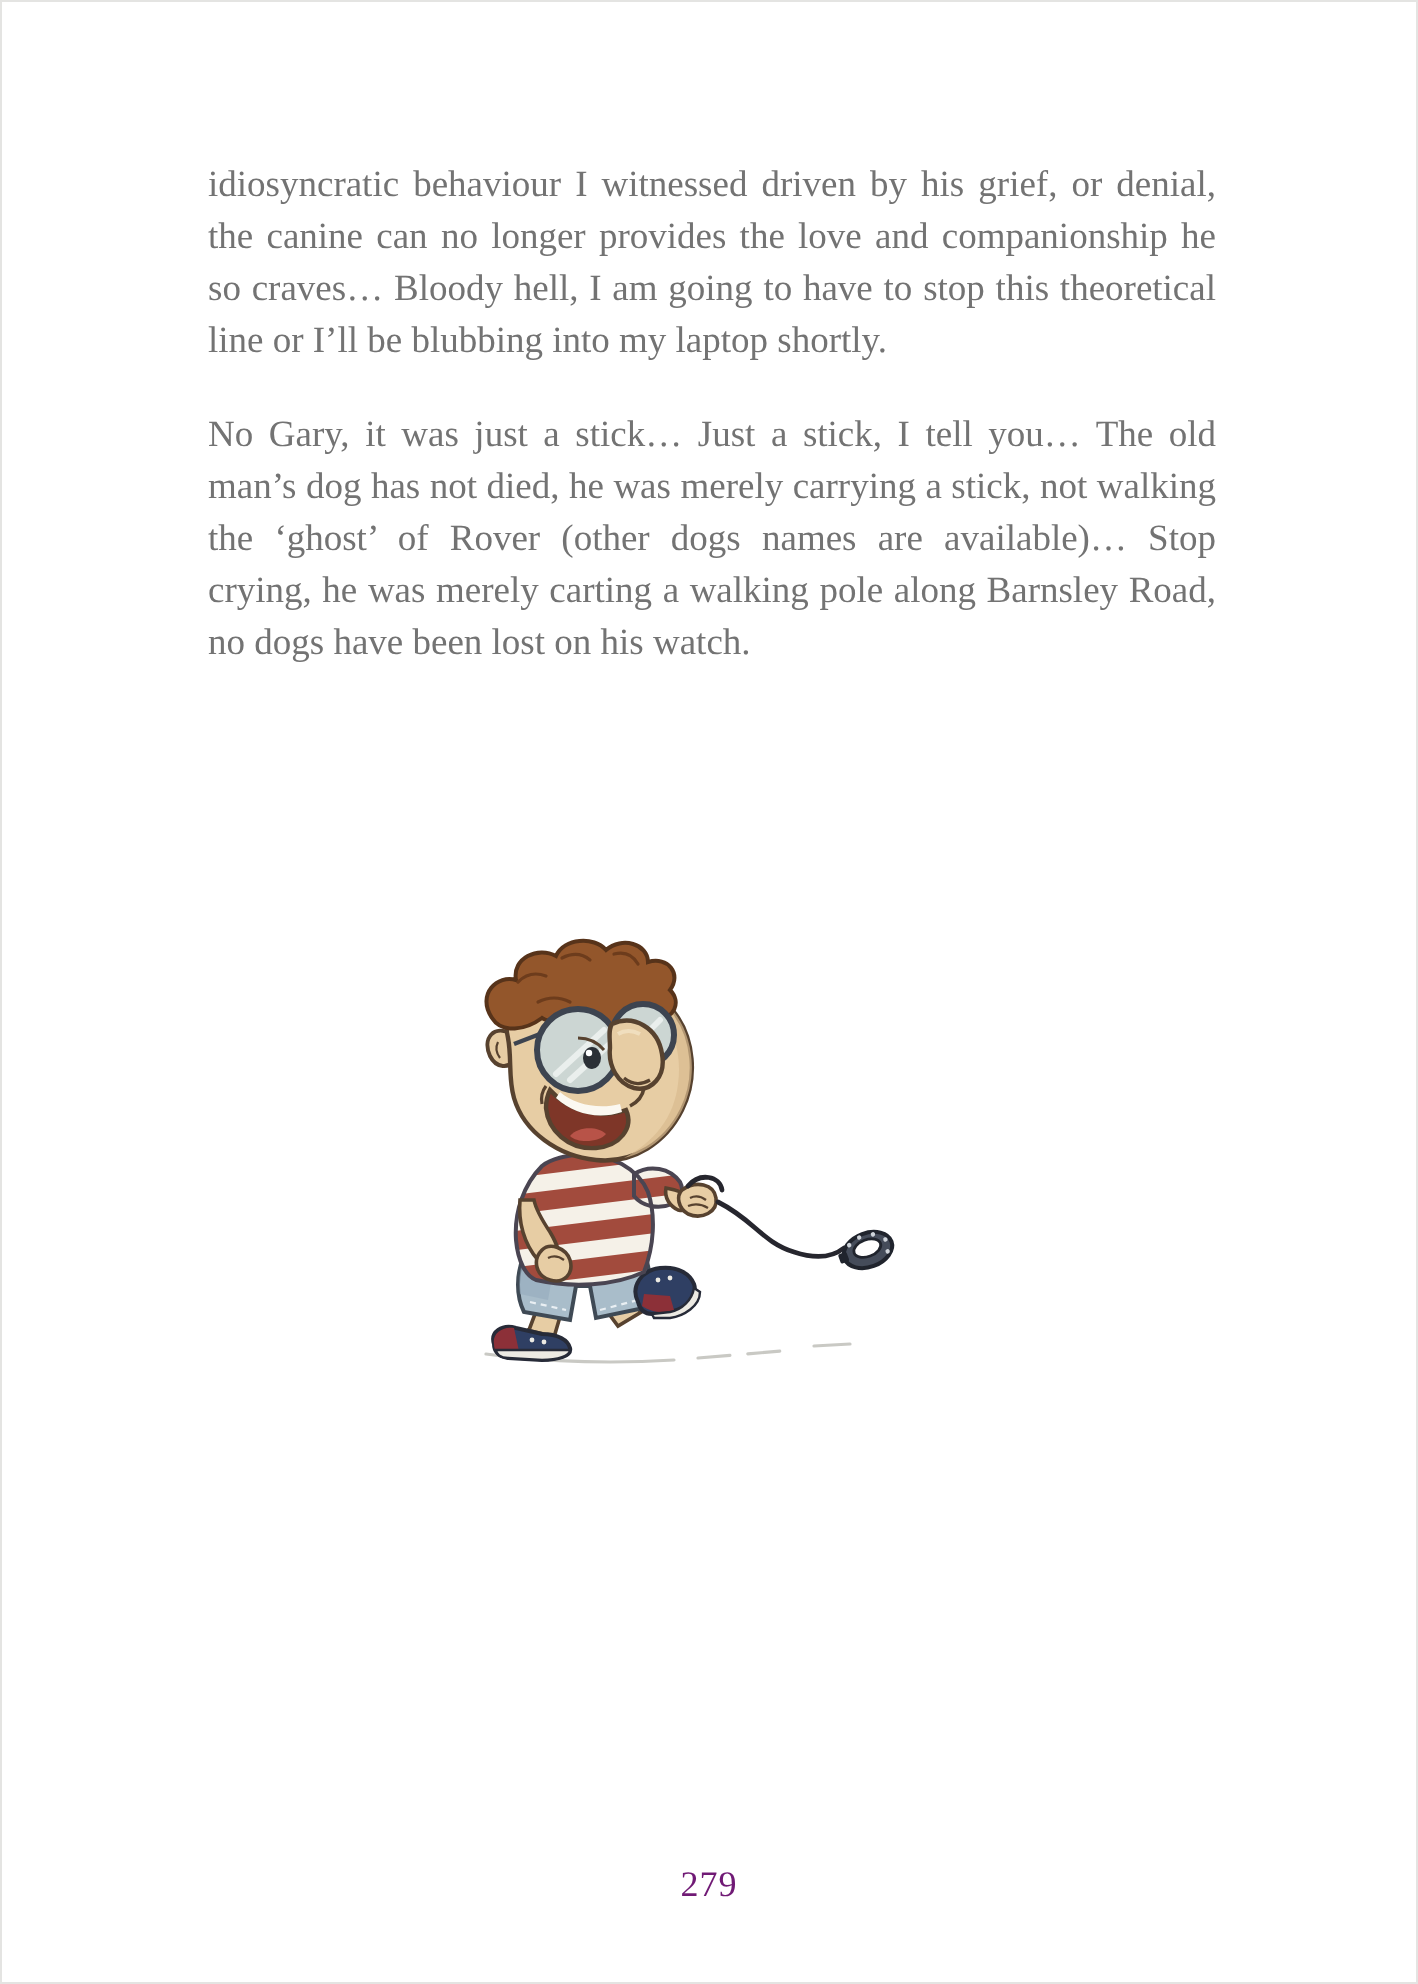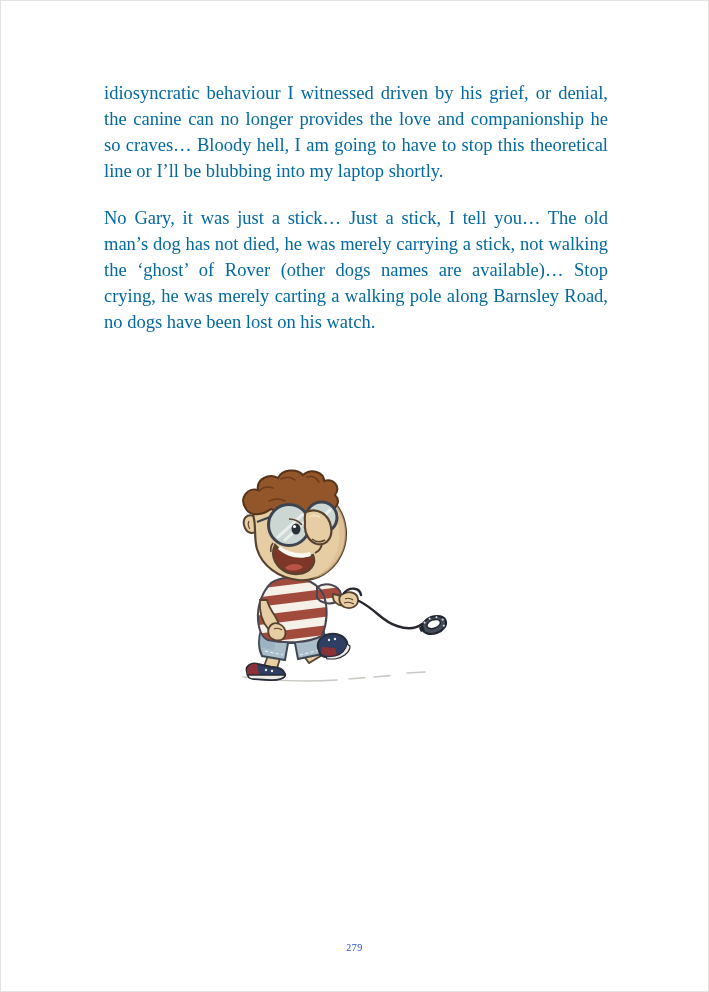--- a/index.html
+++ b/index.html
@@ -13,36 +13,36 @@
     font-family:"Liberation Serif", serif;
   }
   .content{
     position:absolute;
     left:103px;top:79px;width:504px;
   }
   .content p{
     margin:0 0 21px 0;
     font-size:18.5px;
     line-height:26px;
-    color:#0369a1;
+    color:#737373;
     text-align:justify;
     text-justify:inter-word;
   }
   figure.illustration{
     position:absolute;
     left:228px;top:466px;
     width:232px;height:226px;
     margin:0;padding:0;
   }
   .pageno{
     position:absolute;
     left:0;right:0;bottom:38px;
     text-align:center;
-    font-size:10px;
-    color:#1d4ed8;
+    font-size:18px;
+    color:#701a75;
     letter-spacing:.5px;
   }
 </style>
 </head>
 <body>
 
 <div class="page">
 
   <div class="content">
     <p>idiosyncratic behaviour I witnessed driven by his grief, or denial, the canine can no longer provides the love and companionship he so craves… Bloody hell, I am going to have to stop this theoretical line or I’ll be blubbing into my laptop shortly.</p>

